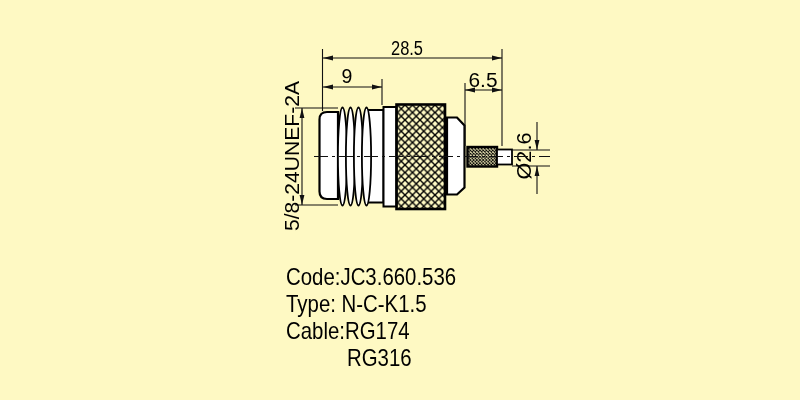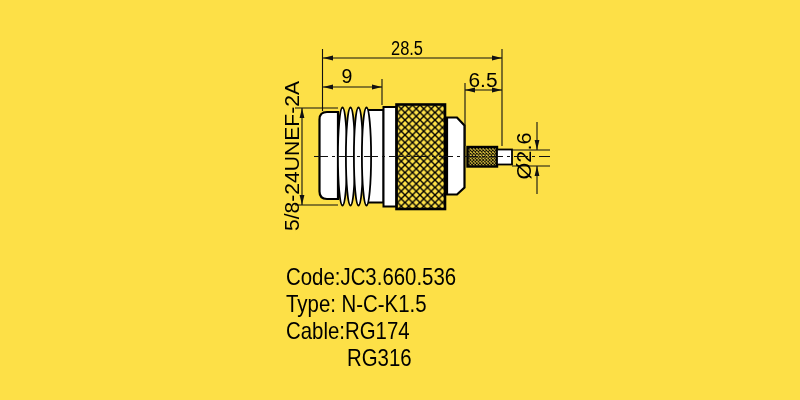--- a/index.html
+++ b/index.html
@@ -1,17 +1,17 @@
 <!DOCTYPE html>
 <html><head>
 <meta charset="utf-8">
 <style>
   html,body{margin:0;padding:0;background:#ffffff;}
   .stage{
-    position:relative;width:800px;height:400px;background:#fde047;overflow:hidden;
+    position:relative;width:800px;height:400px;background:#fef9c3;overflow:hidden;
     font-family:"Liberation Sans",sans-serif;
   }
   svg text{
     font-family:"Liberation Sans",sans-serif;
     fill:#000000;
   }
   .dim-text{font-size:19.5px;}
   .info-line{
     position:absolute;
     font-size:24px;

